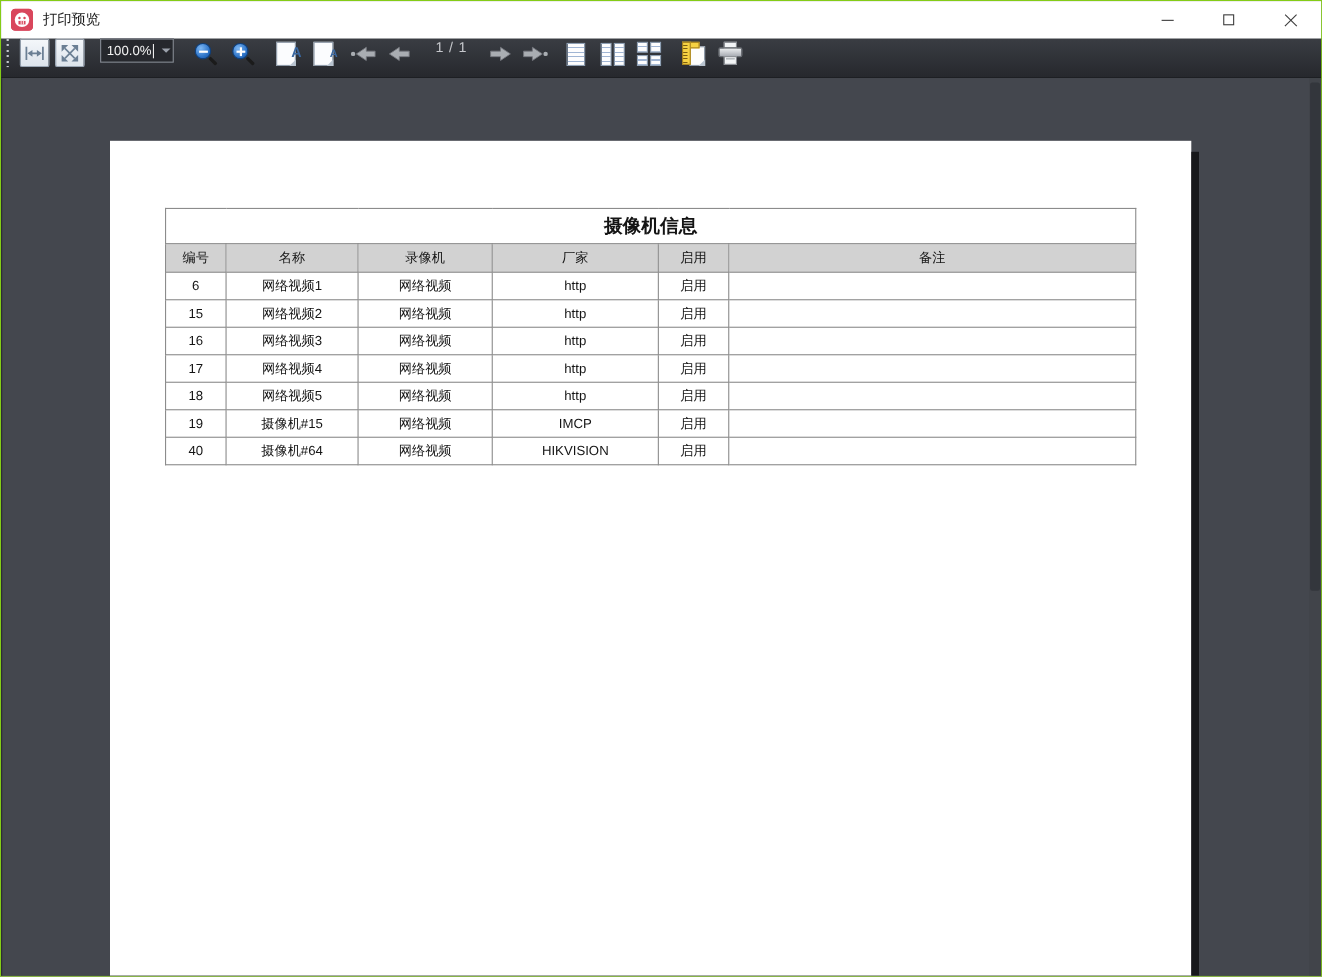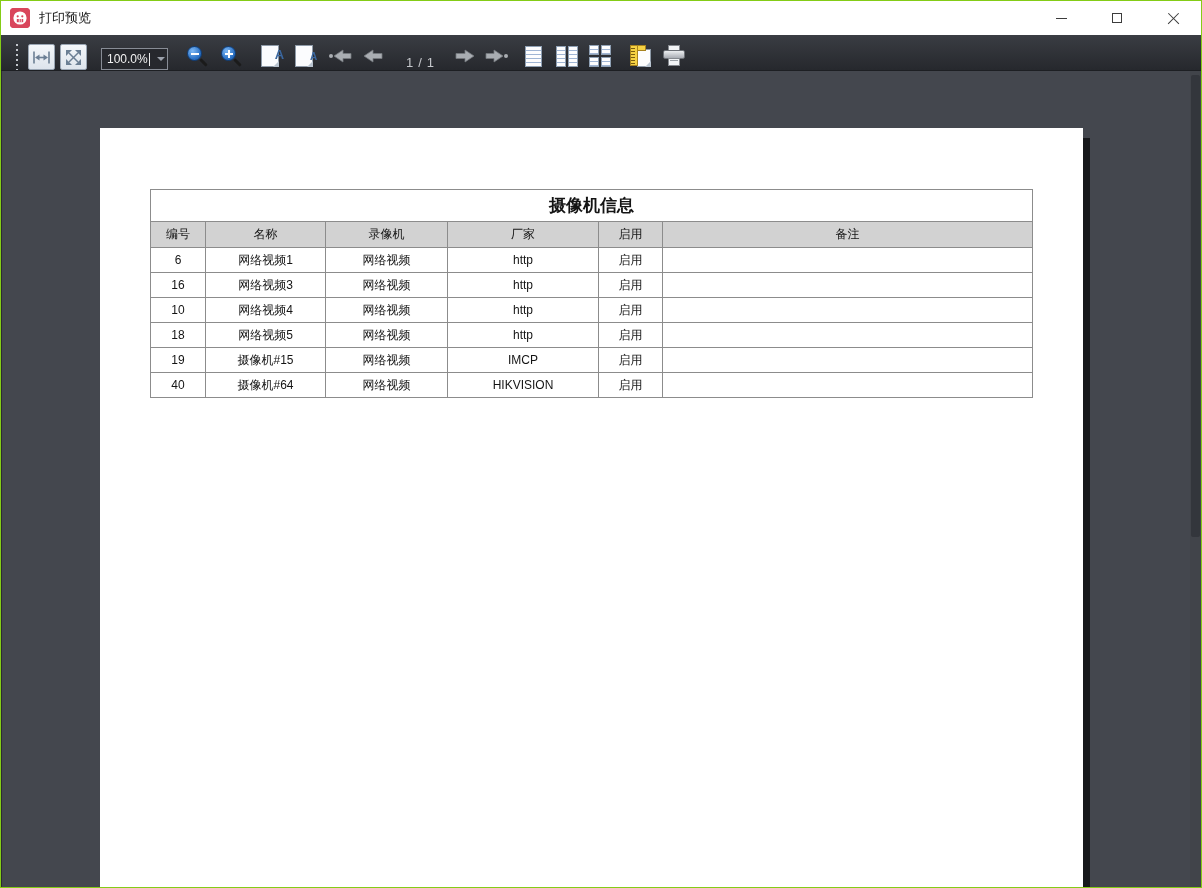--- a/index.html
+++ b/index.html
@@ -22,21 +22,21 @@
   .glyph-min { width: 11px; height: 0; border-top: 1px solid #3c3c3c; display: block; }
   .glyph-max { width: 10px; height: 10px; border: 1px solid #3c3c3c; display: block; }
   .glyph-close { position: relative; width: 13px; height: 13px; display: block; }
   .glyph-close::before, .glyph-close::after { content: ""; position: absolute; left: -1px; top: 6px;
              width: 15px; height: 1.3px; background: #3c3c3c; }
   .glyph-close::before { transform: rotate(45deg); }
   .glyph-close::after { transform: rotate(-45deg); }
 
   
   .toolbar { height: 36px; flex: 0 0 36px; background: linear-gradient(#3a3d43, #26282d);
-             display: flex; align-items: flex-end; padding-left: 12px;
+             display: flex; align-items: flex-start; padding-left: 2px;
              border-bottom: 1px solid #1d1f23; }
   .grip { width: 5px; height: 26px; margin: 0 2px 0 2px;
           background-image: repeating-linear-gradient(#c2c6cc 0 2px, transparent 2px 5px);
           background-size: 2px 100%; background-repeat: no-repeat; background-position: 1px 0; }
   .tb-btn { border: none; background: transparent; width: 27px; height: 28px;
             display: flex; align-items: center; justify-content: center; padding: 0; }
   .tb-btn.lightbox { background: linear-gradient(#f4f7fa,#dde4ec); border: 1px solid #9aa6b4;
             border-radius: 2px; width: 27px; height: 26px; }
   .zoom-combo { margin-left: 14px; width: 67px; height: 22px; background: #26282d;
             border: 1px solid #878c95; display: flex; align-items: center; position: relative; }
@@ -300,29 +300,37 @@
           <tbody id="table-body">
               <tr>
                 <td>6</td>
                 <td>网络视频1</td>
                 <td>网络视频</td>
                 <td>http</td>
                 <td>启用</td>
                 <td></td>
               </tr>
               <tr>
+                <td>15</td>
+                <td>网络视频2</td>
+                <td>网络视频</td>
+                <td>http</td>
+                <td>启用</td>
+                <td></td>
+              </tr>
+              <tr>
                 <td>16</td>
                 <td>网络视频3</td>
                 <td>网络视频</td>
                 <td>http</td>
                 <td>启用</td>
                 <td></td>
               </tr>
               <tr>
-                <td>10</td>
+                <td>17</td>
                 <td>网络视频4</td>
                 <td>网络视频</td>
                 <td>http</td>
                 <td>启用</td>
                 <td></td>
               </tr>
               <tr>
                 <td>18</td>
                 <td>网络视频5</td>
                 <td>网络视频</td>

